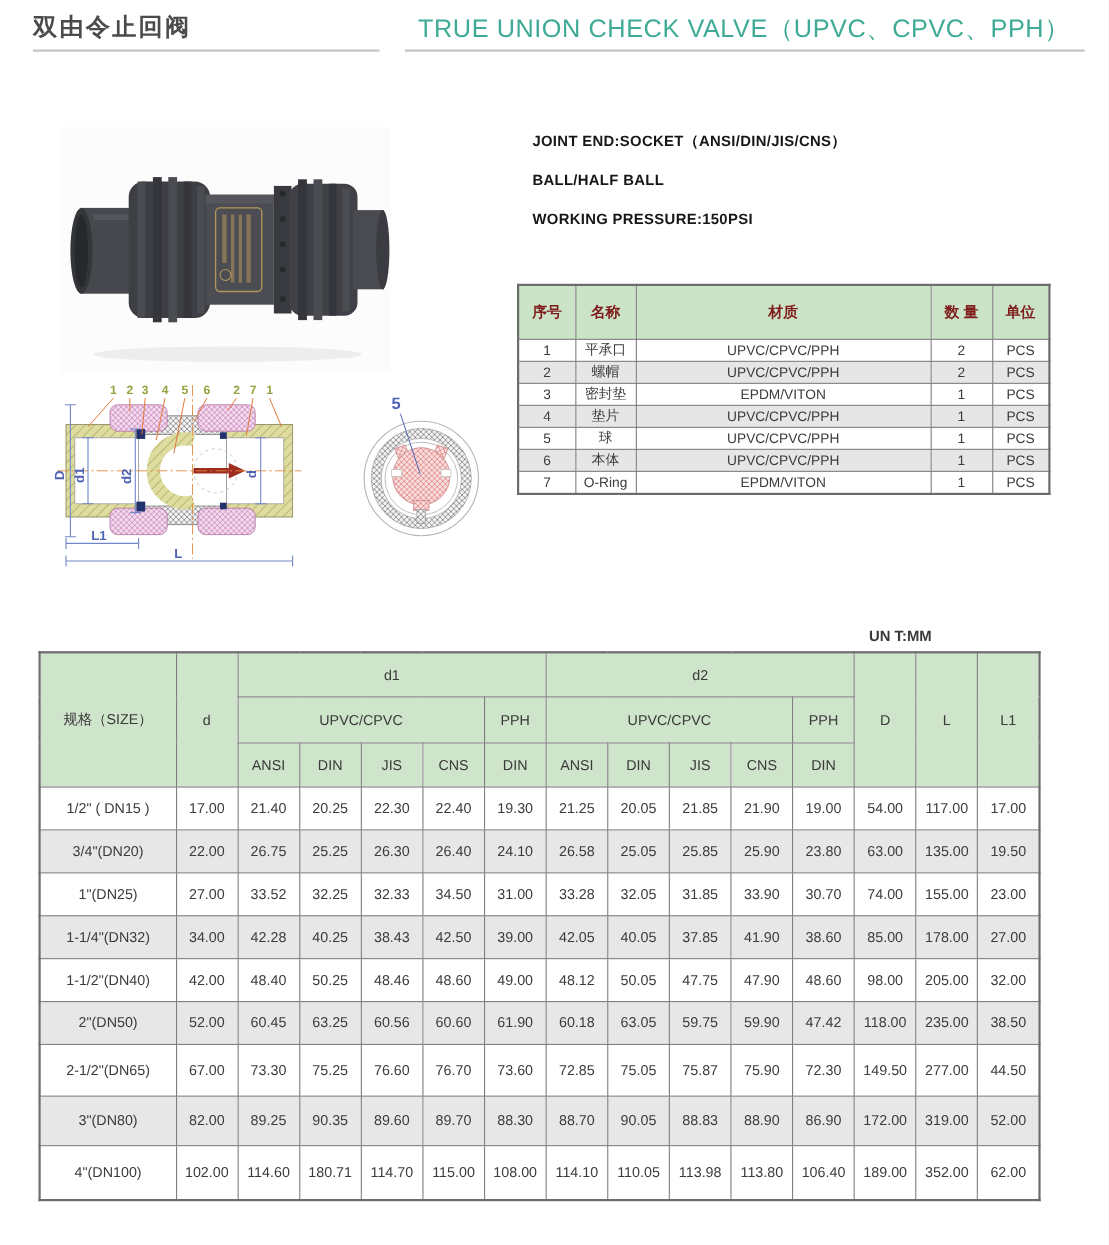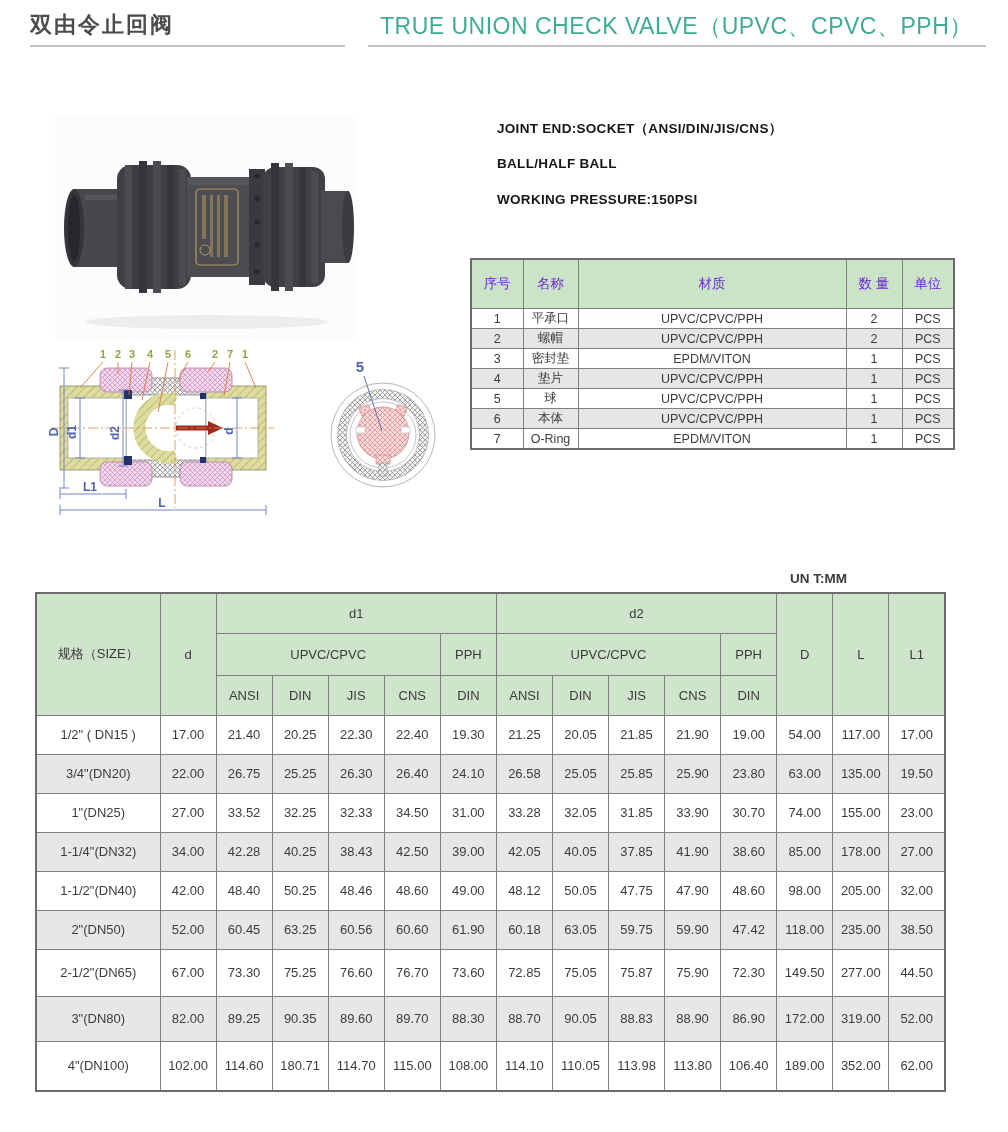--- a/index.html
+++ b/index.html
@@ -7,31 +7,31 @@
         font-family:"Liberation Sans",sans-serif;overflow:hidden;}
   .abs{position:absolute;}
 
   
   #title-cn{left:30px;top:10px;font-size:22px;font-weight:700;color:#4b4b4b;letter-spacing:2px;}
   #rule-left{left:30px;top:45px;width:315px;height:2px;background:#c3c3c3;}
   #title-en{left:368px;top:11px;font-size:23px;font-weight:500;color:#3fab96;white-space:nowrap;letter-spacing:0.5px;margin-left:12px;}
   #rule-right{left:368px;top:45px;width:618px;height:2px;background:#c3c3c3;}
 
   
-  #specs{left:497px;top:120px;width:480px;}
+  #specs{left:484px;top:120px;width:480px;}
   .spec-line{height:36px;font-size:13.5px;font-weight:700;color:#161616;letter-spacing:0.3px;}
 
   
   table{border-collapse:collapse;table-layout:fixed;}
   th,td{border:1px solid #7f7f7f;text-align:center;vertical-align:middle;color:#3c3c3c;
         overflow:hidden;white-space:nowrap;padding:0 2px;}
 
   
   #parts-table{left:470px;top:258px;width:483px;border:2px solid #6c6c6c;}
-  #parts-table th{background:#cbe3c7;font-weight:400;font-size:13.5px;height:48px;color:#6d28d9;}
+  #parts-table th{background:#cbe3c7;font-weight:700;font-size:13.5px;height:48px;color:#7f1d1d;}
   #parts-table td{font-size:12.5px;height:19px;background:#ffffff;}
   #parts-table tbody tr:nth-child(even) td{background:#e6e6e6;}
 
   
   #unit-note{left:790px;top:571px;width:140px;text-align:left;font-size:13.5px;font-weight:700;color:#3a3a3a;}
 
   
   #dim-table{left:35px;top:592px;width:911px;border:2px solid #6c6c6c;}
   #dim-table th{background:#cfe5cb;font-weight:400;font-size:13px;color:#3a3a3a;}
   #dim-table thead tr:nth-child(1){height:40px;}

